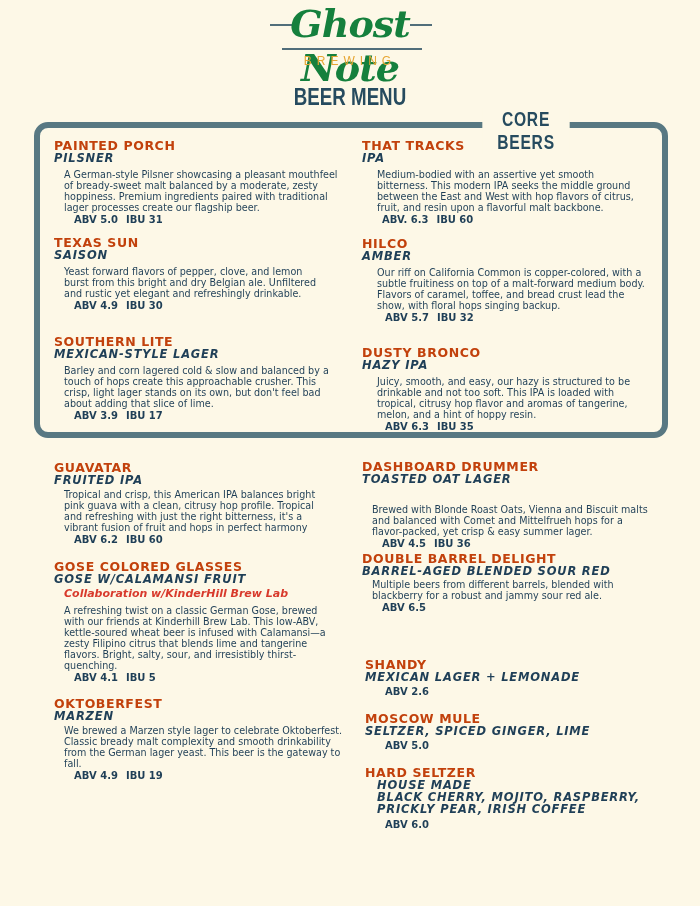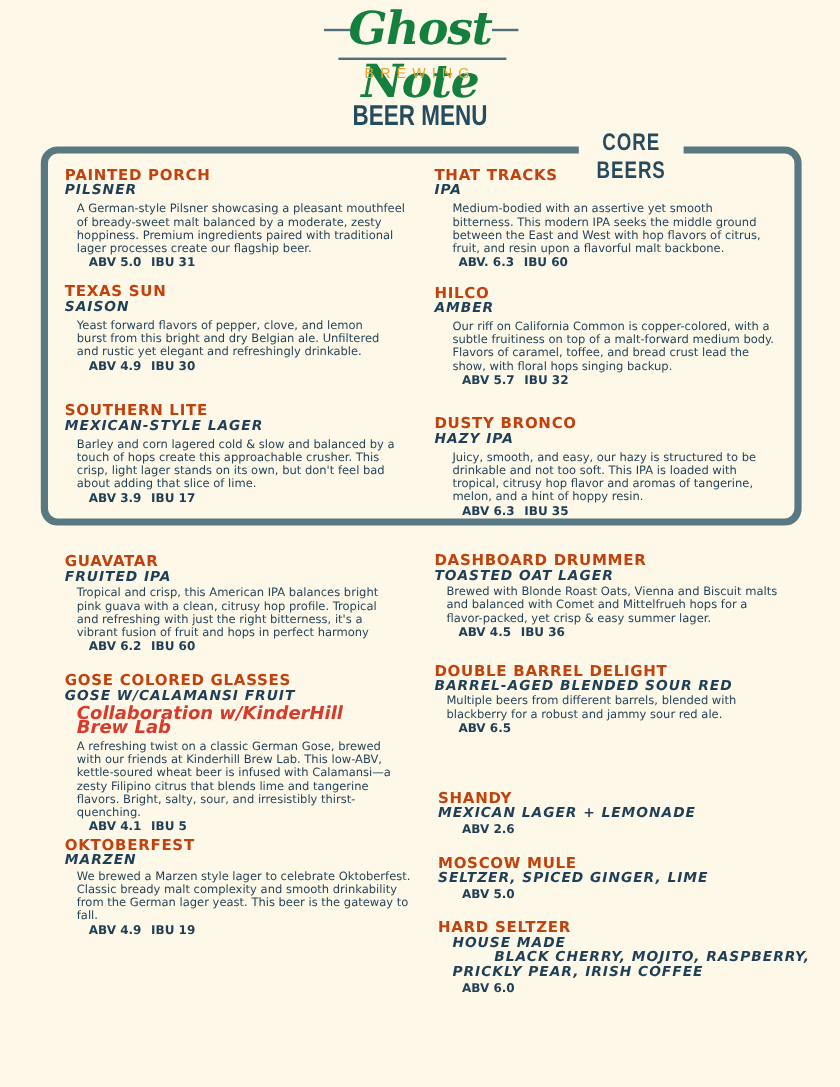--- a/index.html
+++ b/index.html
@@ -49,21 +49,21 @@
     font-size:12.5px; letter-spacing:0.6px; color:#c2410c; line-height:13px;
     text-transform:uppercase;
   }
   .beer .style {
     font-family:"DejaVu Sans", sans-serif; font-weight:bold; font-style:italic;
     font-size:11.5px; letter-spacing:0.8px; color:#1f3f57; line-height:12px;
     text-transform:uppercase;
   }
   .beer .collab {
     font-family:"DejaVu Sans", sans-serif; font-weight:bold; font-style:italic;
-    font-size:15px; color:#d83a2c; margin:3px 0 0 10px; line-height:12px;
+    font-size:11px; color:#d83a2c; margin:3px 0 0 10px; line-height:12px;
   }
   .beer .desc {
     font-family:"DejaVu Sans", sans-serif; font-size:9.6px; line-height:11px;
     color:#1f3f57; margin:5px 0 0 10px;
   }
   .beer .stats {
     font-family:"DejaVu Sans", sans-serif; font-weight:bold; font-size:10px;
     color:#1f3f57; margin:1px 0 0 20px; line-height:11px;
   }
   .beer .stats span { margin-right:8px; }
@@ -144,21 +144,21 @@
 <div class="beer" style="left:54px; top:697px; width:290px;">
   <div class="name">OKTOBERFEST</div>
   <div class="style">MARZEN</div>
   <div class="desc" style="margin-top:3px;">We brewed a Marzen style lager to celebrate Oktoberfest. Classic bready malt complexity and smooth drinkability from the German lager yeast. This beer is the gateway to fall.</div>
   <div class="stats"><span>ABV  4.9</span><span>IBU  19</span></div>
 </div>
 
 <div class="beer" style="left:362px; top:460px; width:290px;">
   <div class="name">DASHBOARD DRUMMER</div>
   <div class="style">TOASTED OAT LAGER</div>
-  <div class="desc" style="margin-top:3px;">Brewed with Blonde Roast Oats, Vienna and Biscuit malts and balanced with Comet and Mittelfrueh hops for a flavor-packed, yet crisp &amp; easy summer lager.</div>
+  <div class="desc" style="margin-top:19px;">Brewed with Blonde Roast Oats, Vienna and Biscuit malts and balanced with Comet and Mittelfrueh hops for a flavor-packed, yet crisp &amp; easy summer lager.</div>
   <div class="stats"><span>ABV  4.5</span><span>IBU  36</span></div>
 </div>
 
 <div class="beer" style="left:362px; top:552px; width:290px;">
   <div class="name">DOUBLE BARREL DELIGHT</div>
   <div class="style">BARREL-AGED BLENDED SOUR RED</div>
   <div class="desc" style="margin-top:2px;">Multiple beers from different barrels, blended with blackberry for a robust and jammy sour red ale.</div>
   <div class="stats"><span>ABV  6.5</span></div>
 </div>
 
@@ -170,16 +170,16 @@
 
 <div class="beer" style="left:365px; top:712px; width:300px;">
   <div class="name">MOSCOW MULE</div>
   <div class="style">SELTZER, SPICED GINGER, LIME</div>
   <div class="stats" style="margin-top:3px;"><span>ABV  5.0</span></div>
 </div>
 
 <div class="beer" style="left:365px; top:766px; width:310px;">
   <div class="name">HARD SELTZER</div>
   <div class="style" style="margin-left:12px;">HOUSE MADE</div>
-  <div class="style" style="margin-left:24px;text-align:right;">BLACK CHERRY, MOJITO, RASPBERRY,</div>
+  <div class="style" style="margin-left:12px;">BLACK CHERRY, MOJITO, RASPBERRY,</div>
   <div class="style" style="margin-left:12px;">PRICKLY PEAR, IRISH COFFEE</div>
   <div class="stats" style="margin-top:4px;"><span>ABV  6.0</span></div>
 </div>
 
 </body></html>

